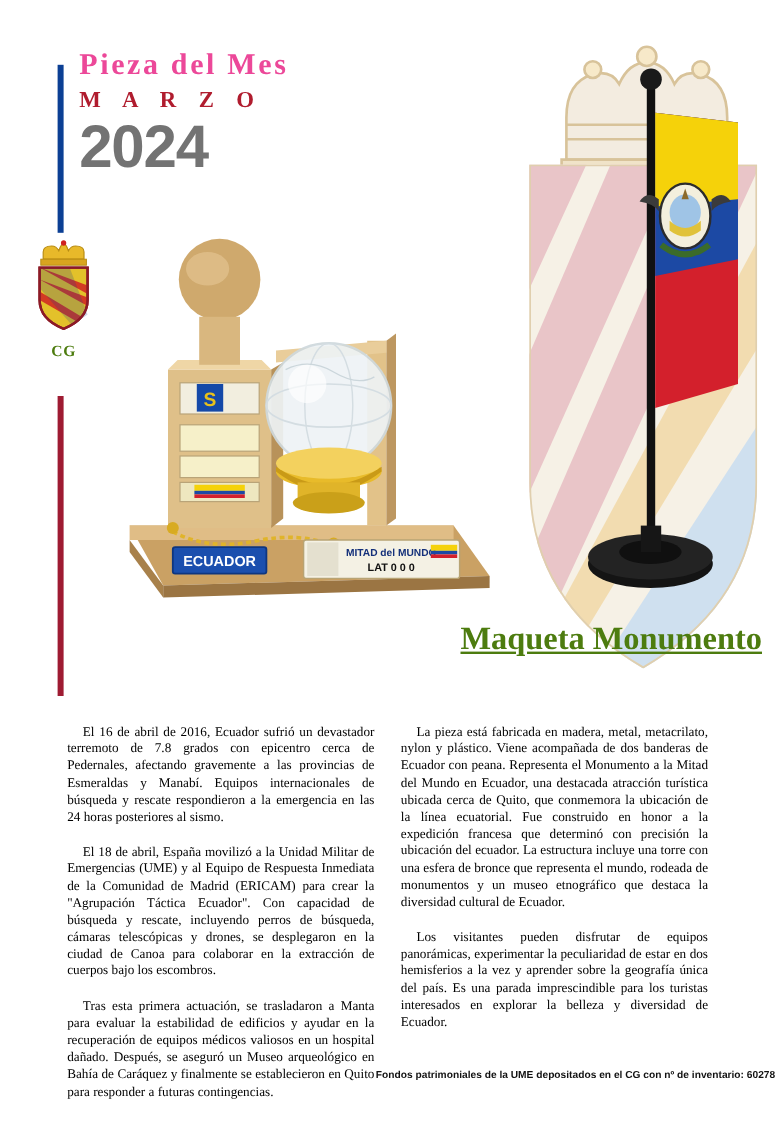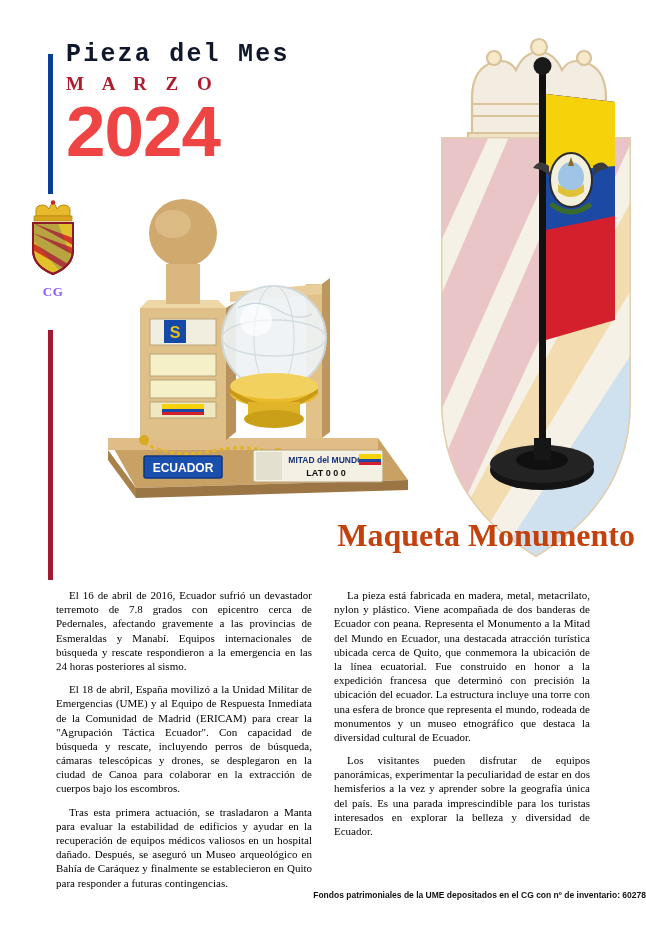--- a/index.html
+++ b/index.html
@@ -69,62 +69,62 @@
   }
 
   
   .header {
     position: absolute;
     left: 66px;
     top: 42px;
     z-index: 4;
   }
   .pieza-del-mes {
-    font-family: Liberation Mono, monospace;
+    font-family: Liberation Serif, serif;
     font-weight: bold;
     font-size: 25px;
     letter-spacing: 2.2px;
-    color: #0f172a;
+    color: #ec4899;
     line-height: 1;
     white-space: nowrap;
   }
   .marzo {
     font-family: "Liberation Serif", serif;
     font-weight: bold;
     font-size: 19px;
     letter-spacing: 7px;
     color: #b01c2e;
     line-height: 1.35;
     margin-top: 4px;
     white-space: nowrap;
   }
   .year {
     font-family: "Liberation Sans", sans-serif;
     font-weight: bold;
-    font-size: 71px;
+    font-size: 50px;
     letter-spacing: -1px;
-    color: #ef4444;
+    color: #737373;
     line-height: 0.92;
     margin-top: 2px;
   }
 
   
   .cg-emblem {
     position: absolute;
     left: 20px;
     top: 200px;
     width: 66px;
     text-align: center;
     z-index: 4;
   }
   .cg-label {
     font-family: "Liberation Serif", serif;
     font-size: 13px;
     font-weight: bold;
-    color: #8b5cf6;
+    color: #4d7c0f;
     margin-top: 2px;
     letter-spacing: 0.5px;
   }
 
   
   .photo {
     position: absolute;
     left: 78px;
     top: 188px;
     width: 370px;
@@ -144,41 +144,42 @@
 
   
   .piece-title {
     position: absolute;
     left: 60px;
     top: 516px;
     width: 575px;
     text-align: right;
     font-family: "Liberation Serif", serif;
     font-weight: bold;
-    font-size: 32px;
+    font-size: 27px;
     line-height: 1.22;
-    color: #c2410c;
+    color: #4d7c0f;
     z-index: 5;
+    text-decoration: underline;
   }
 
   
   .body-cols {
     position: absolute;
     left: 56px;
     top: 588px;
     width: 534px;
     z-index: 5;
     display: flex;
     gap: 22px;
   }
   .col {
     width: 256px;
   }
   .col p {
-    margin: 0 0 9px 0;
+    margin: 15px 0 9px 0;
     font-family: "Liberation Serif", serif;
     font-size: 11px;
     line-height: 1.29;
     text-align: justify;
     text-indent: 13px;
     color: #000000;
     hyphens: auto;
   }
 
   

